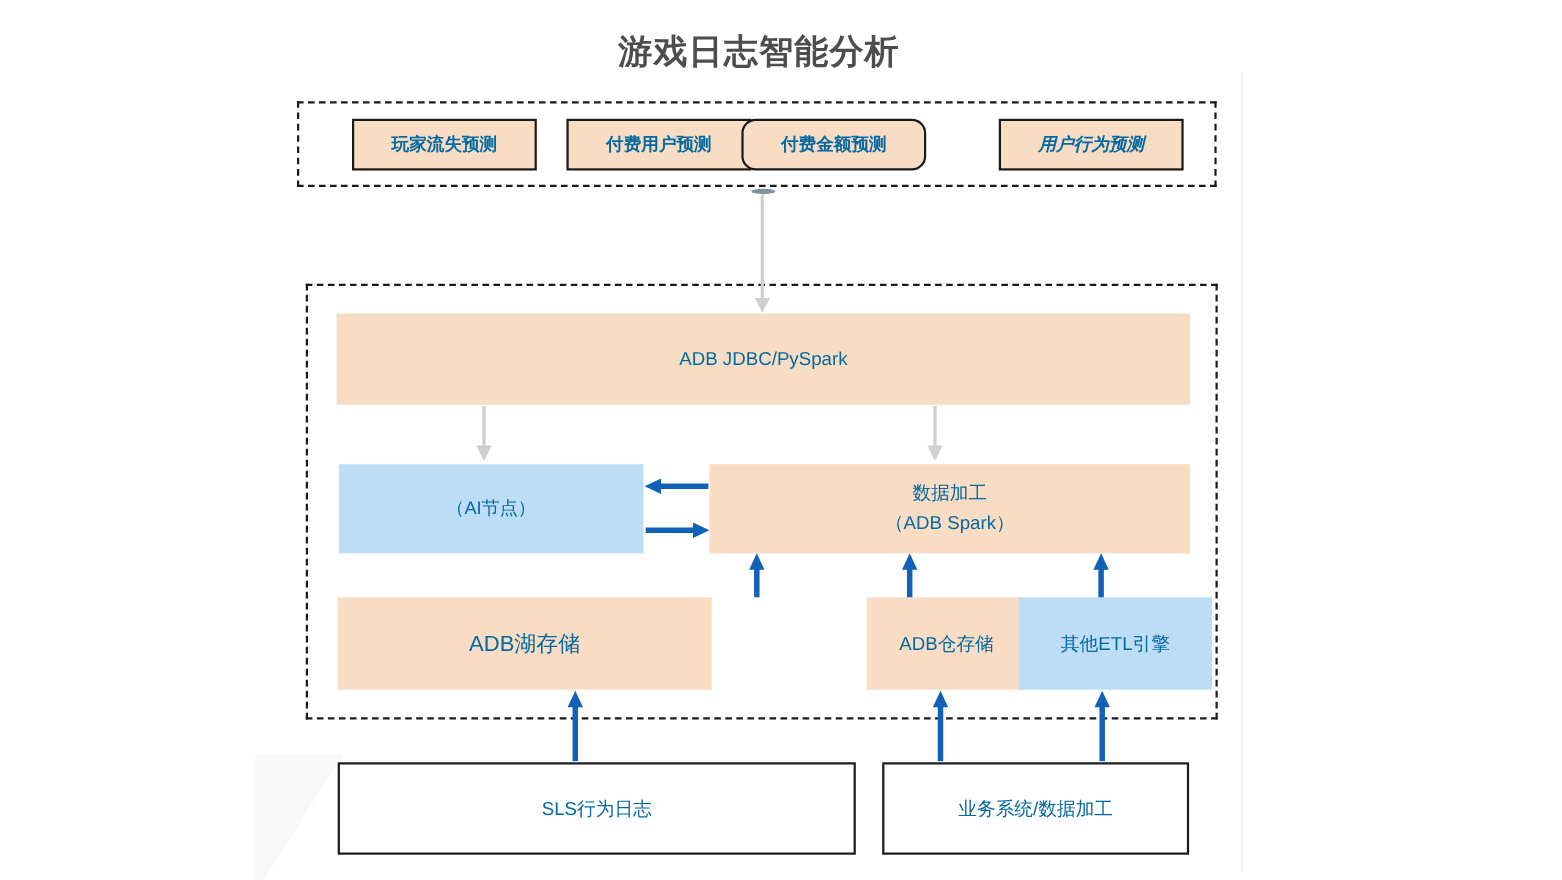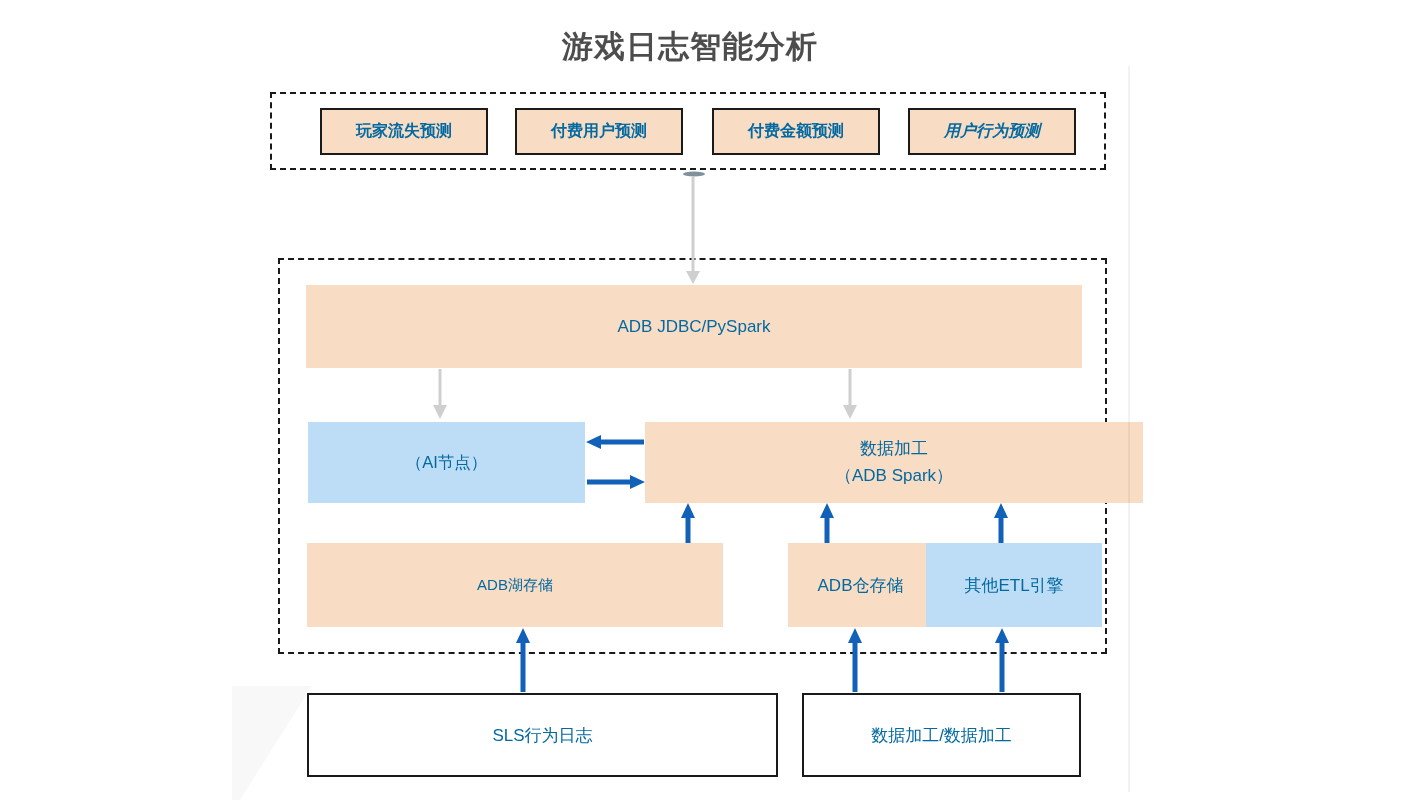--- a/index.html
+++ b/index.html
@@ -28,26 +28,26 @@
   .box{
     position:absolute;display:flex;flex-direction:column;align-items:center;justify-content:center;
     text-align:center;color:#0369a1;box-sizing:border-box;
   }
   .peach{background:var(--peach);}
   .bluebox{background:var(--blue-fill);}
   .outlined{border:2px solid var(--border-dark);}
   .white{background:#ffffff;}
 
   .pred{top:108px;width:168px;height:47px;font-size:16px;font-weight:700;}
-  #pred-1{left:320px;} #pred-2{left:515px;} #pred-3{left:712px;} #pred-4{left:908px;font-style:italic;}
+  #pred-1{left:320px;} #pred-2{left:515px;} #pred-3{left:674px;border-radius:13px;} #pred-4{left:908px;font-style:italic;}
 
   #adb-jdbc{left:306px;top:285px;width:776px;height:83px;font-size:17px;justify-content:center;}
   #ai-algo{left:308px;top:422px;width:277px;height:81px;font-size:16.5px;line-height:1.55;}
-  #data-processing{left:645px;top:422px;width:498px;height:81px;font-size:17px;line-height:1.55;}
-  #lake-storage{left:307px;top:543px;width:416px;height:84px;font-size:15px;}
+  #data-processing{left:645px;top:422px;width:437px;height:81px;font-size:17px;line-height:1.55;}
+  #lake-storage{left:307px;top:543px;width:340px;height:84px;font-size:20px;}
   #warehouse-storage{left:788px;top:543px;width:145px;height:84px;font-size:17px;}
   #other-etl{left:926px;top:543px;width:176px;height:84px;font-size:17px;}
   #sls-source{left:307px;top:693px;width:471px;height:84px;font-size:17px;}
   #biz-source{left:802px;top:693px;width:279px;height:84px;font-size:17px;}
 
   svg.overlay{position:absolute;left:0;top:0;width:1420px;height:800px;pointer-events:none;}
   .l-blue{stroke:var(--arrow-blue);stroke-width:5;}
   .h-blue{fill:var(--arrow-blue);}
   .l-gray{stroke:var(--arrow-gray);stroke-width:3;}
   .h-gray{fill:var(--arrow-gray);}
@@ -99,21 +99,21 @@
   </div>
 
   <div class="box bluebox" id="other-etl">
     <span>其他ETL引擎</span>
   </div>
 
   <div class="box white outlined" id="sls-source">
     <span>SLS行为日志</span>
   </div>
   <div class="box white outlined" id="biz-source">
-    <span>数据加工/数据加工</span>
+    <span>业务系统/数据加工</span>
   </div>
 
   <div class="edge-line"></div>
 
   <svg class="overlay">
 
     <g>
       <polygon points="240,800 312,686 232,686 232,800" fill="rgba(0,0,0,0.028)"></polygon>
     </g>
 

